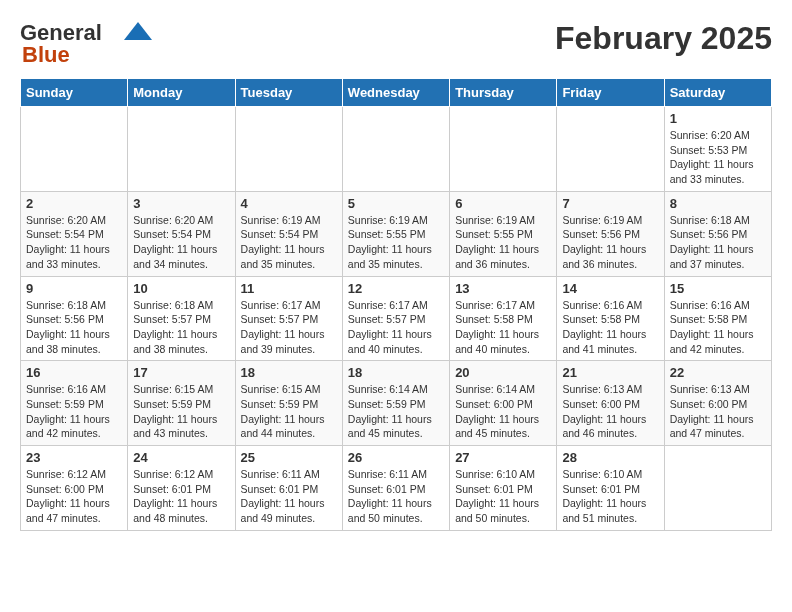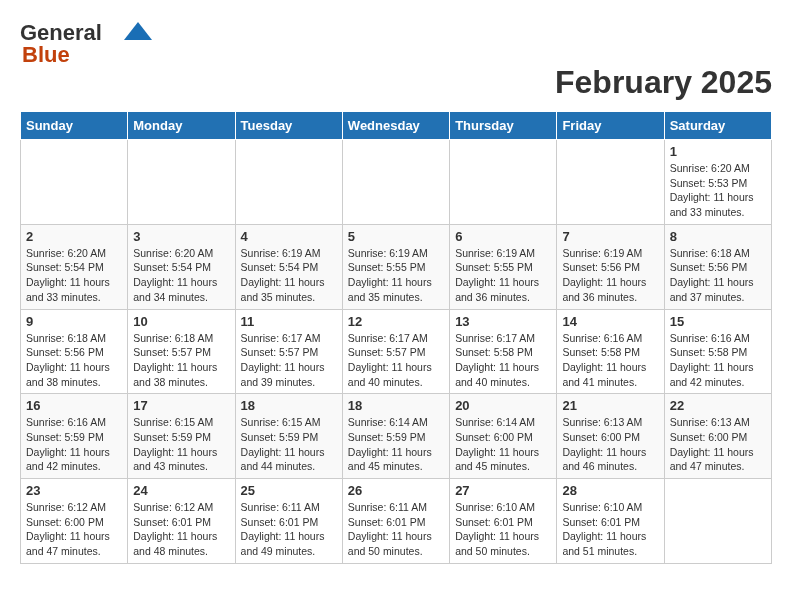--- a/index.html
+++ b/index.html
@@ -16,21 +16,20 @@
       align-items: flex-start;
       margin-bottom: 10px;
     }
     .logo {
       display: flex;
       flex-direction: column;
       align-items: flex-start;
     }
     .title-block {
       text-align: center;
-      margin-top: 44px;
     }
     .calendar-title {
       font-size: 32px;
       font-weight: bold;
       color: #333;
     }
     .calendar-subtitle {
       font-size: 15px;
       color: #333;
     }

